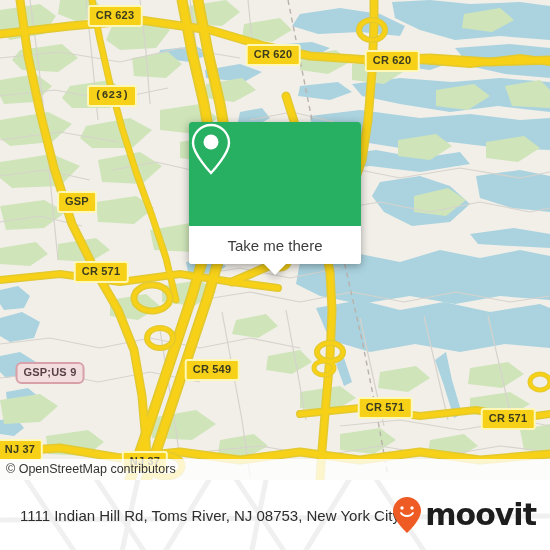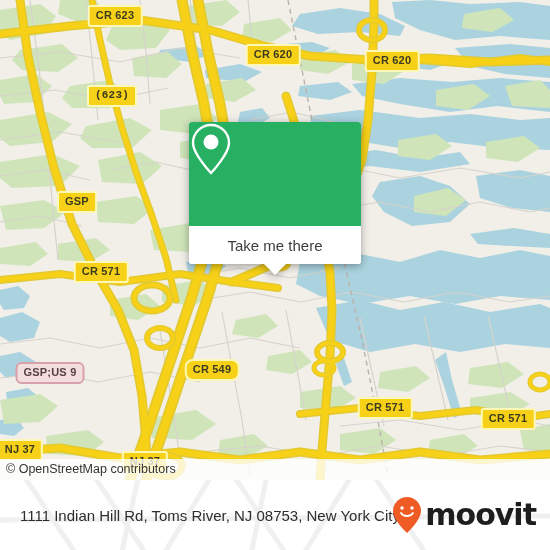--- a/index.html
+++ b/index.html
@@ -291,21 +291,21 @@
     </svg>
 
     <div id="shields">
         <div class="shield" style="left: 115px; top: 16px;">CR 623</div>
         <div class="shield" style="left: 273px; top: 55px;">CR 620</div>
         <div class="shield" style="left: 392px; top: 61px;">CR 620</div>
         <div class="shield" style="left: 112px; top: 96px; font-family: Liberation Mono, monospace;">(623)</div>
         <div class="shield" style="left: 77px; top: 202px;">GSP</div>
         <div class="shield" style="left: 101px; top: 272px;">CR 571</div>
         <div class="shield motorway" style="left: 50px; top: 373px;">GSP;US 9</div>
-        <div class="shield" style="left: 212px; top: 370px; border-radius: 8px;">CR 549</div>
+        <div class="shield" style="left: 212px; top: 370px;">CR 549</div>
         <div class="shield" style="left: 385px; top: 408px;">CR 571</div>
         <div class="shield" style="left: 508px; top: 419px;">CR 571</div>
         <div class="shield" style="left: 20px; top: 450px;">NJ 37</div>
         <div class="shield" style="left: 145px; top: 462px;">NJ 37</div>
       </div>
 
     <div id="attrib">© OpenStreetMap contributors</div>
 
     <div id="popup">
       <div class="card">

